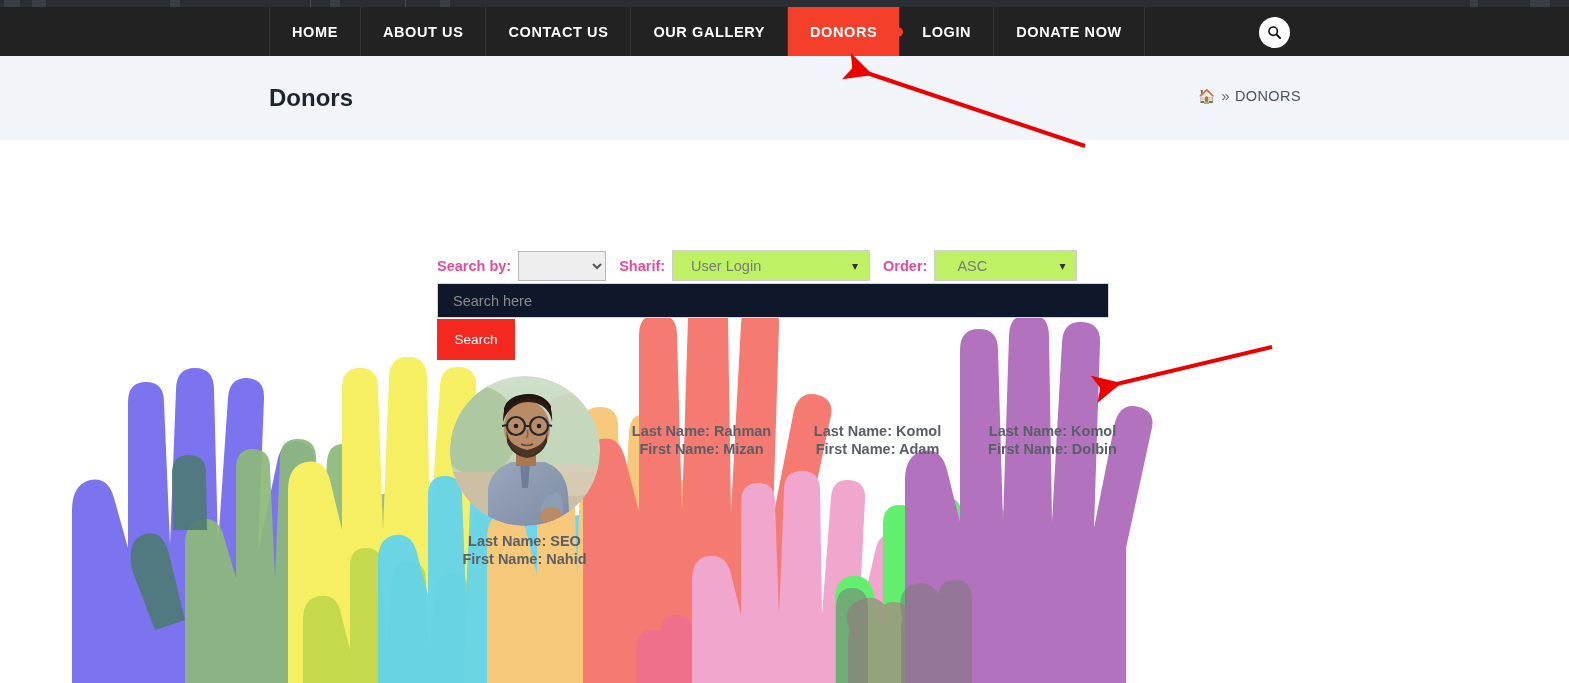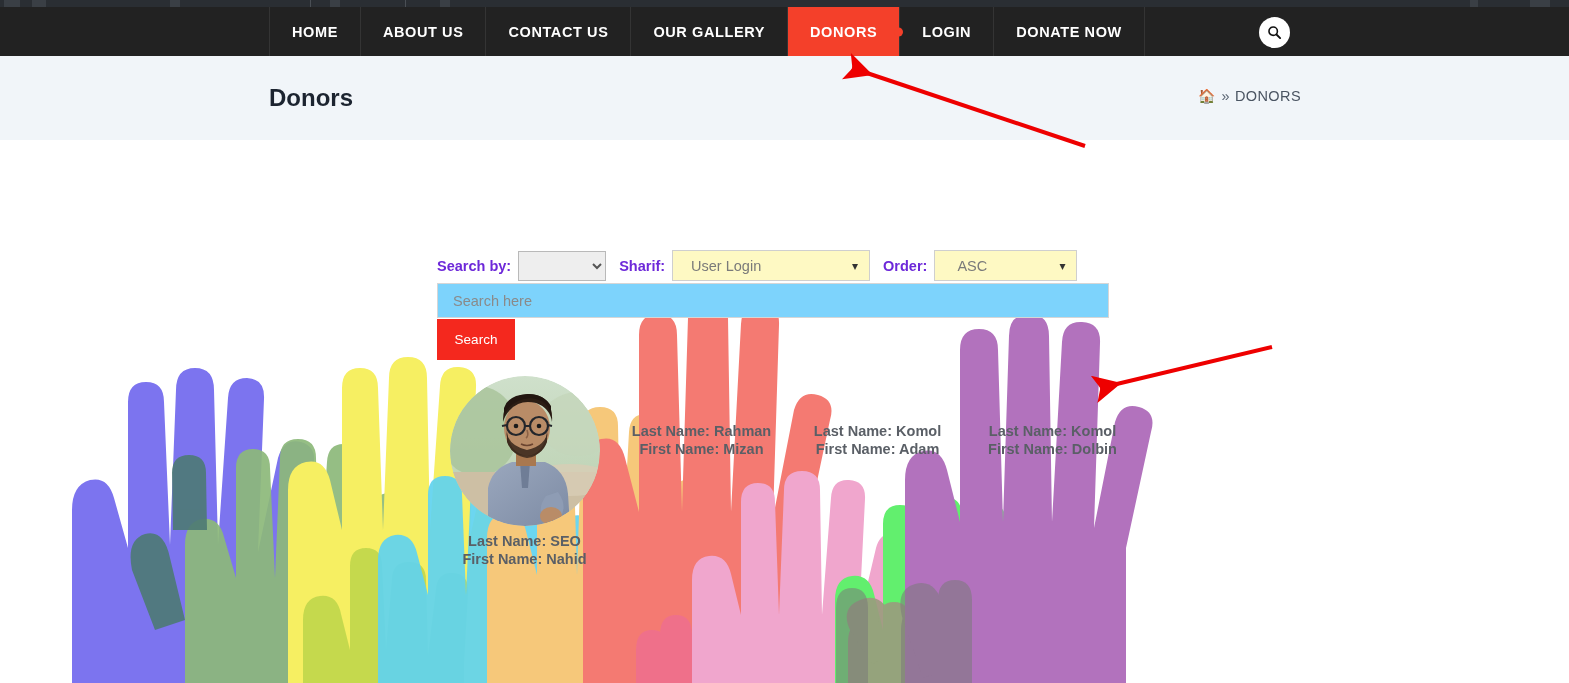--- a/index.html
+++ b/index.html
@@ -163,41 +163,41 @@
     left: 437px;
     top: 110px;
     display: flex;
     align-items: center;
     gap: 0;
     white-space: nowrap;
   }
   .filter-label {
     font-size: 14.5px;
     font-weight: 700;
-    color: #6d28d9;
+    color: #ec4899;
     margin-right: 7px;
   }
   .filter-label.spaced { margin-left: 13px; }
 
   select.sel-plain {
     height: 30px;
     border: 1px solid #b9b9b9;
     background: #eeeeee;
     font-family: "Liberation Sans", sans-serif;
     font-size: 14px;
     color: #555;
     width: 88px;
     padding: 0 4px;
     cursor: pointer;
   }
   select.sel-styled {
     height: 31px;
     width: 198px;
     border: 1px solid #cfcfcf;
-    background: #fef9c3;
+    background: #bef264;
     font-family: "Liberation Sans", sans-serif;
     font-size: 14.5px;
     color: #7a7a7a;
     padding: 0 8px 0 18px;
     cursor: pointer;
     appearance: none;
     -webkit-appearance: none;
   }
   .sel-wrap { position: relative; display: inline-block; }
   .sel-wrap .chev {
@@ -211,21 +211,21 @@
   }
   select.sel-styled.narrow { width: 143px; padding-left: 22px; }
 
   .search-input {
     position: absolute;
     left: 437px;
     top: 143px;
     width: 672px;
     height: 35px;
     border: 1px solid #d6d6d6;
-    background: #7dd3fc;
+    background: #0f172a;
     font-family: "Liberation Sans", sans-serif;
     font-size: 14.5px;
     color: #6f6f6f;
     padding: 16px 15px;
   }
   .search-input::placeholder { color: #8a8a8a; }
 
   .search-btn {
     position: absolute;
     left: 437px;

